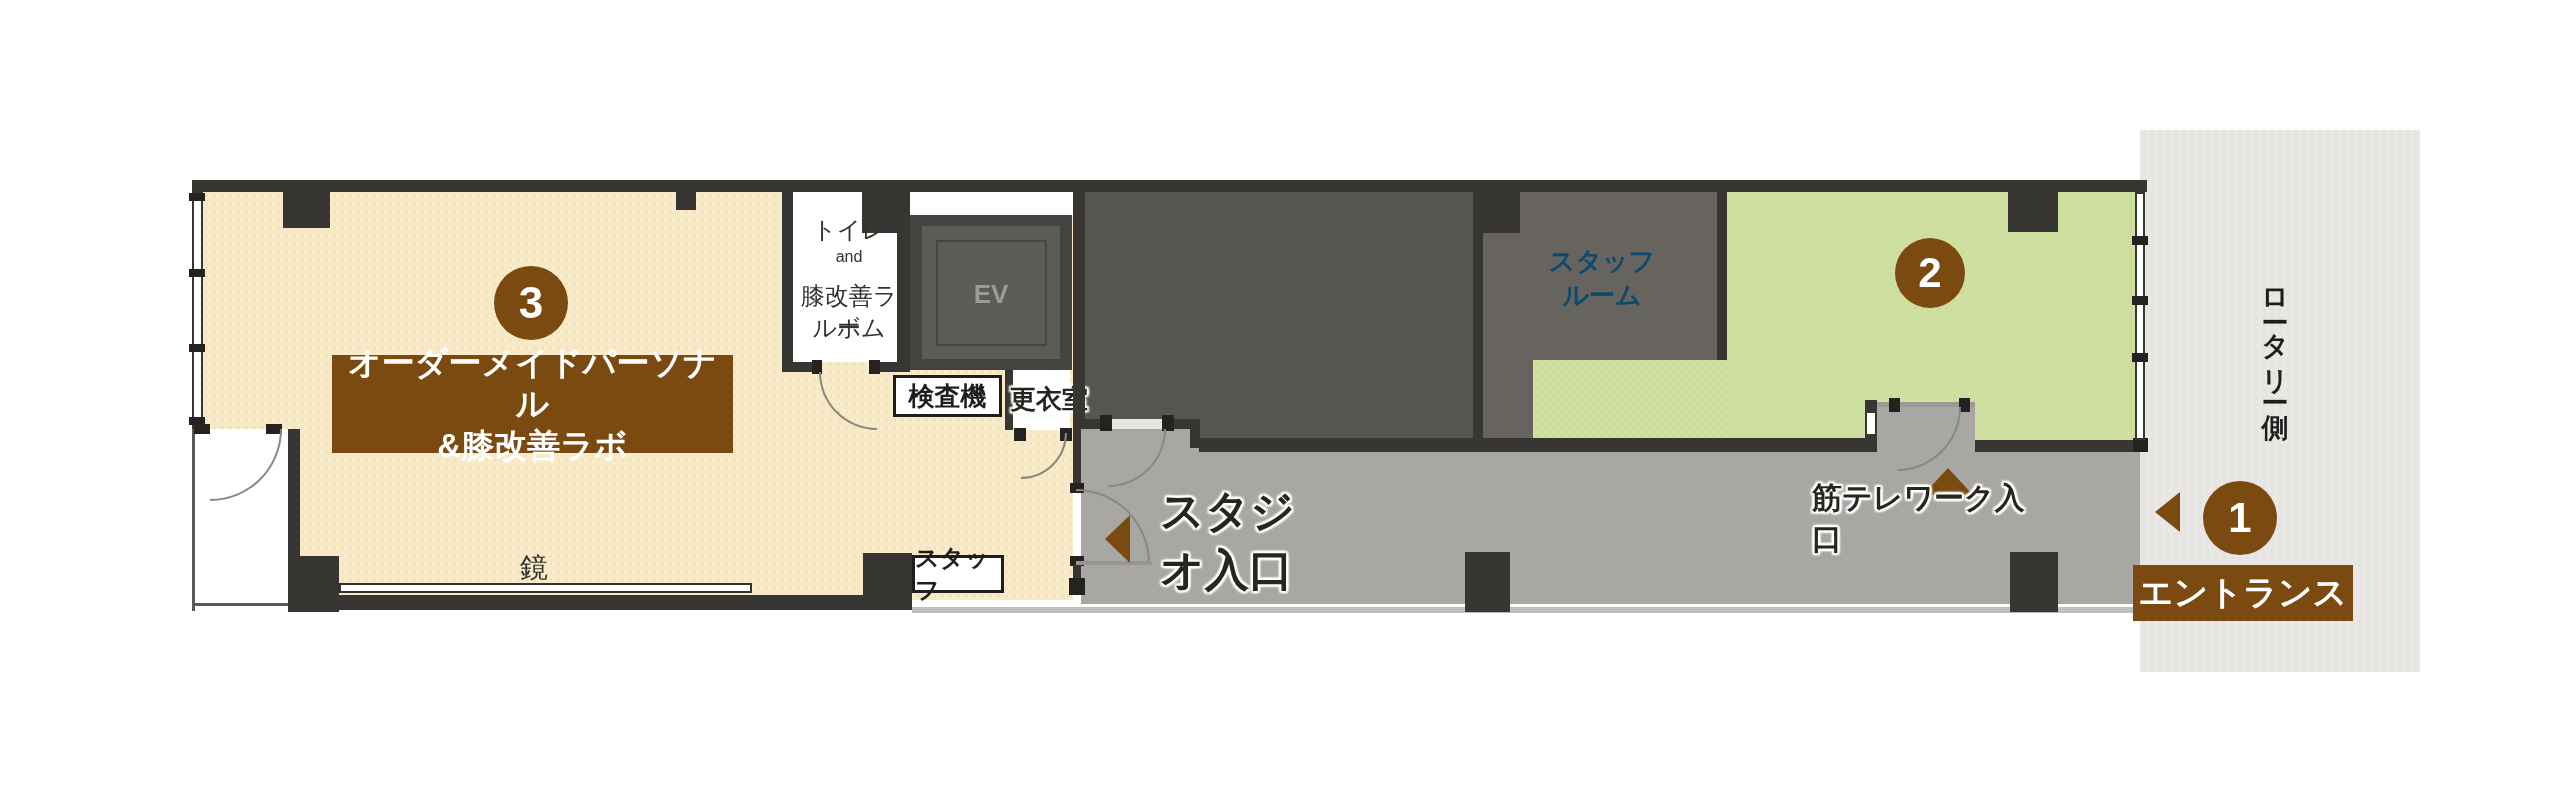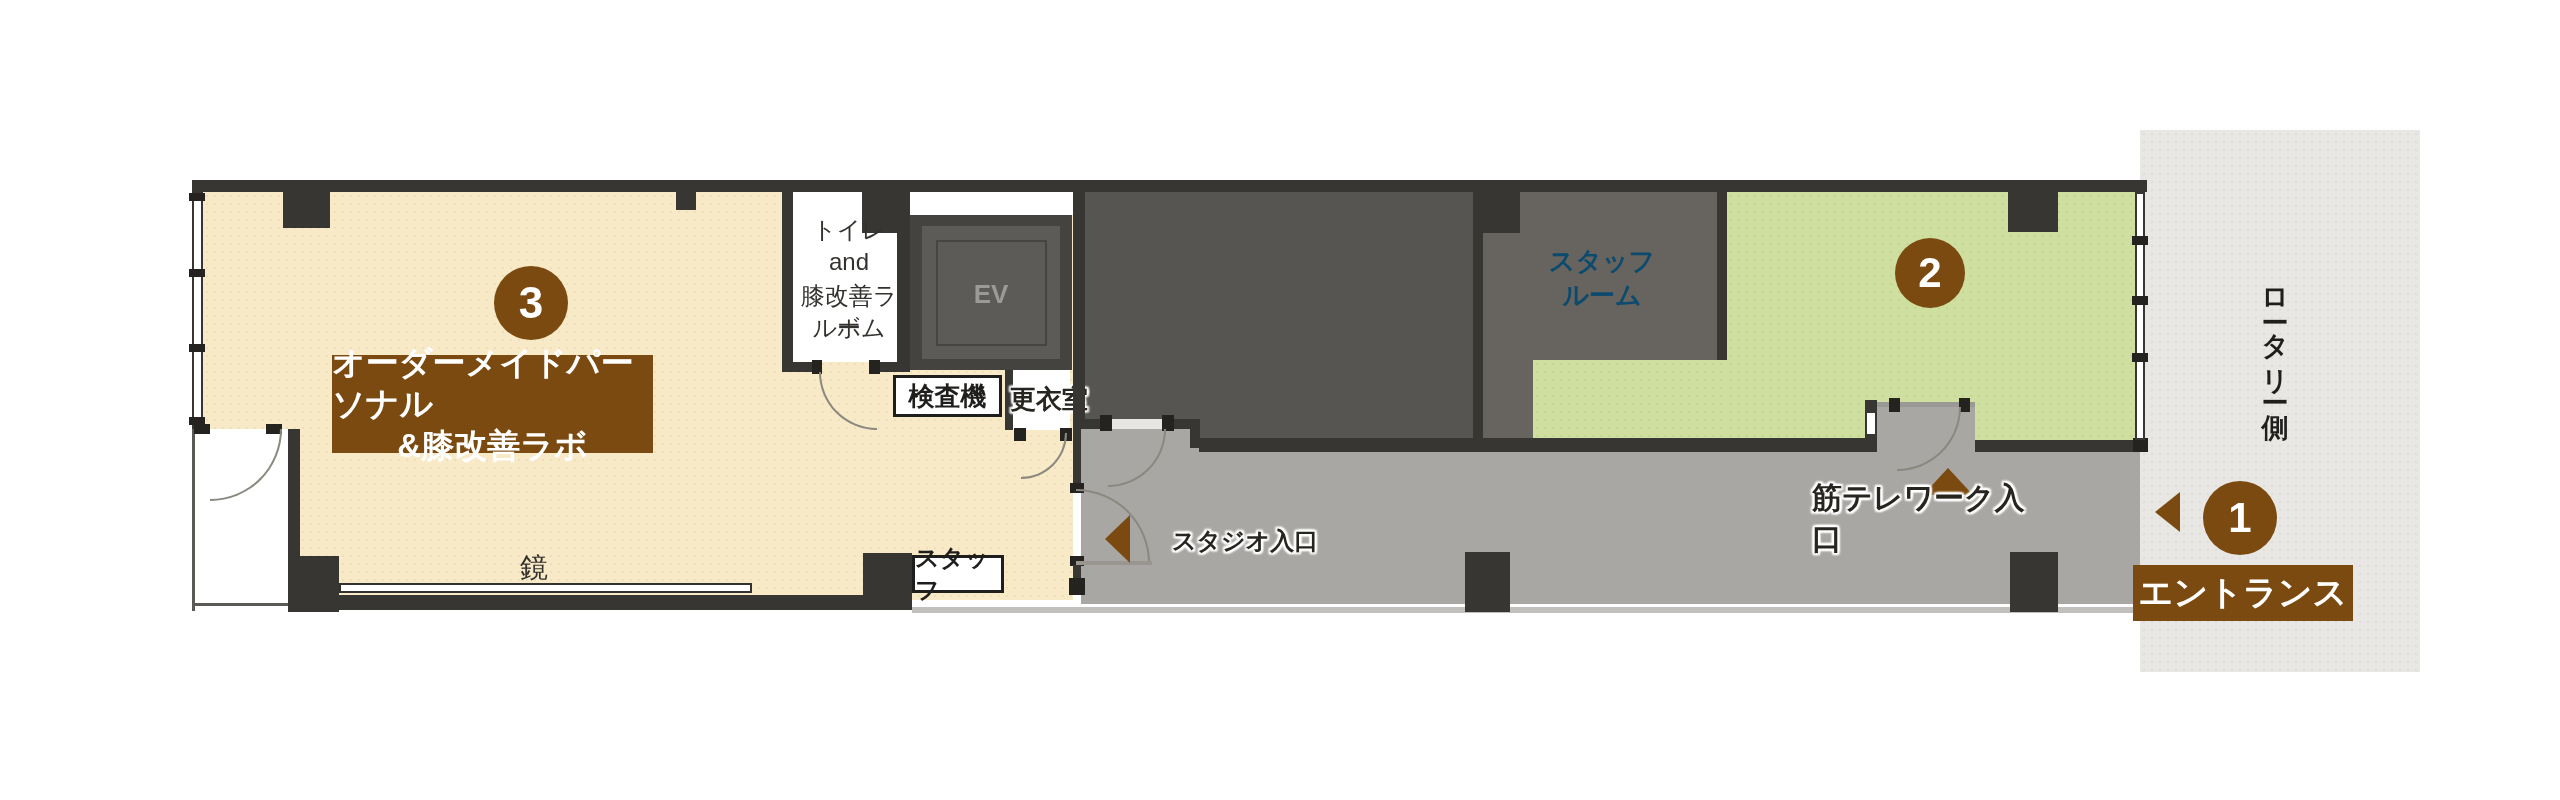--- a/index.html
+++ b/index.html
@@ -85,21 +85,21 @@
   <div class="abs" style="left:793px;top:192px;width:104px;height:170px;background:#ffffff;"></div>
   <div class="wall" style="left:782px;top:192px;width:11px;height:180px;"></div>
   <div class="wall" style="left:897px;top:192px;width:13px;height:180px;"></div>
   <div class="wall" style="left:862px;top:183px;width:48px;height:50px;"></div>
   <div class="wall" style="left:782px;top:362px;width:35px;height:10px;"></div>
   <div class="wall" style="left:875px;top:362px;width:35px;height:10px;"></div>
   <div class="tick" style="left:812px;top:360px;width:10px;height:14px;"></div>
   <div class="tick" style="left:869px;top:360px;width:11px;height:14px;"></div>
   <div class="arc arc-sw" style="left:819px;top:372px;width:58px;height:58px;"></div>
   <div class="darktext" style="left:789px;top:214px;width:120px;font-size:24px;">トイレ</div>
-  <div class="darktext" style="left:789px;top:248px;width:120px;font-size:24px;">and</div>
+  <div class="darktext" style="left:789px;top:248px;width:120px;font-size:16px;">and</div>
   <div class="darktext" style="left:789px;top:280px;width:120px;font-size:24px;">膝改善ラボ</div>
   <div class="darktext" style="left:789px;top:312px;width:120px;font-size:24px;">ルーム</div>
 
   <div class="abs" style="left:910px;top:215px;width:162px;height:155px;background:#454340;"></div>
   <div class="abs" style="left:922px;top:226px;width:138px;height:133px;background:#5d5b58;"></div>
   <div class="abs" style="left:936px;top:240px;width:111px;height:106px;border:2px solid #474543;box-sizing:border-box;"></div>
   <div class="abs" style="left:961px;top:279px;width:60px;font-size:26px;font-weight:bold;color:#9c9a97;text-align:center;">EV</div>
 
   <div class="whitebox" style="left:893px;top:375px;width:109px;height:42px;font-size:26px;">
     <span>検査機</span>
@@ -147,28 +147,28 @@
   <div class="tick" style="left:1070px;top:556px;width:14px;height:10px;"></div>
   <div class="abs" style="left:1073px;top:565px;width:8px;height:30px;background:#383633;"></div>
   <div class="tick" style="left:1069px;top:578px;width:16px;height:17px;"></div>
   <div class="arc arc-ne" style="left:1076px;top:489px;width:74px;height:74px;"></div>
   <div class="abs" style="left:1076px;top:561px;width:76px;height:4px;background:#98968f;"></div>
 
   <div class="wall" style="left:1465px;top:552px;width:45px;height:60px;"></div>
   <div class="wall" style="left:2010px;top:552px;width:48px;height:60px;"></div>
 
   <div class="tri" style="left:1105px;top:515px;border-right:25px solid #7b4a10;border-top:24px solid transparent;border-bottom:24px solid transparent;"></div>
-  <div class="halo" style="left:1160px;top:523px;width:170px;height:36px;font-size:24px;">スタジオ入口</div>
+  <div class="halo" style="left:1160px;top:523px;width:170px;height:36px;font-size:44px;">スタジオ入口</div>
   <div class="tri" style="left:1923px;top:468px;border-bottom:27px solid #7b4a10;border-left:25px solid transparent;border-right:25px solid transparent;"></div>
   <div class="halo" style="left:1812px;top:502px;width:240px;height:34px;font-size:30px;">筋テレワーク入口</div>
 
   <div class="badge" style="left:494px;top:266px;width:74px;height:74px;font-size:44px;">
     <span>3</span>
   </div>
-  <div class="brownbox" style="left:332px;top:355px;width:321px;height:98px;font-size:33px;flex-direction:column;line-height:1.25;">
+  <div class="brownbox" style="left:332px;top:355px;width:401px;height:98px;font-size:33px;flex-direction:column;line-height:1.25;text-align:center;">
     <span>オーダーメイドパーソナル</span>
     <span>&amp;膝改善ラボ</span>
   </div>
 
   <div class="badge" style="left:1895px;top:238px;width:70px;height:70px;font-size:42px;">
     <span>2</span>
   </div>
 
   <div class="abs" style="left:2253px;top:225px;width:40px;height:220px;writing-mode:vertical-rl;font-size:27px;font-weight:bold;color:#1f1e1d;letter-spacing:6px;text-align:center;">ロータリー側</div>
   <div class="tri" style="left:2155px;top:492px;border-right:25px solid #7b4a10;border-top:20px solid transparent;border-bottom:20px solid transparent;"></div>

